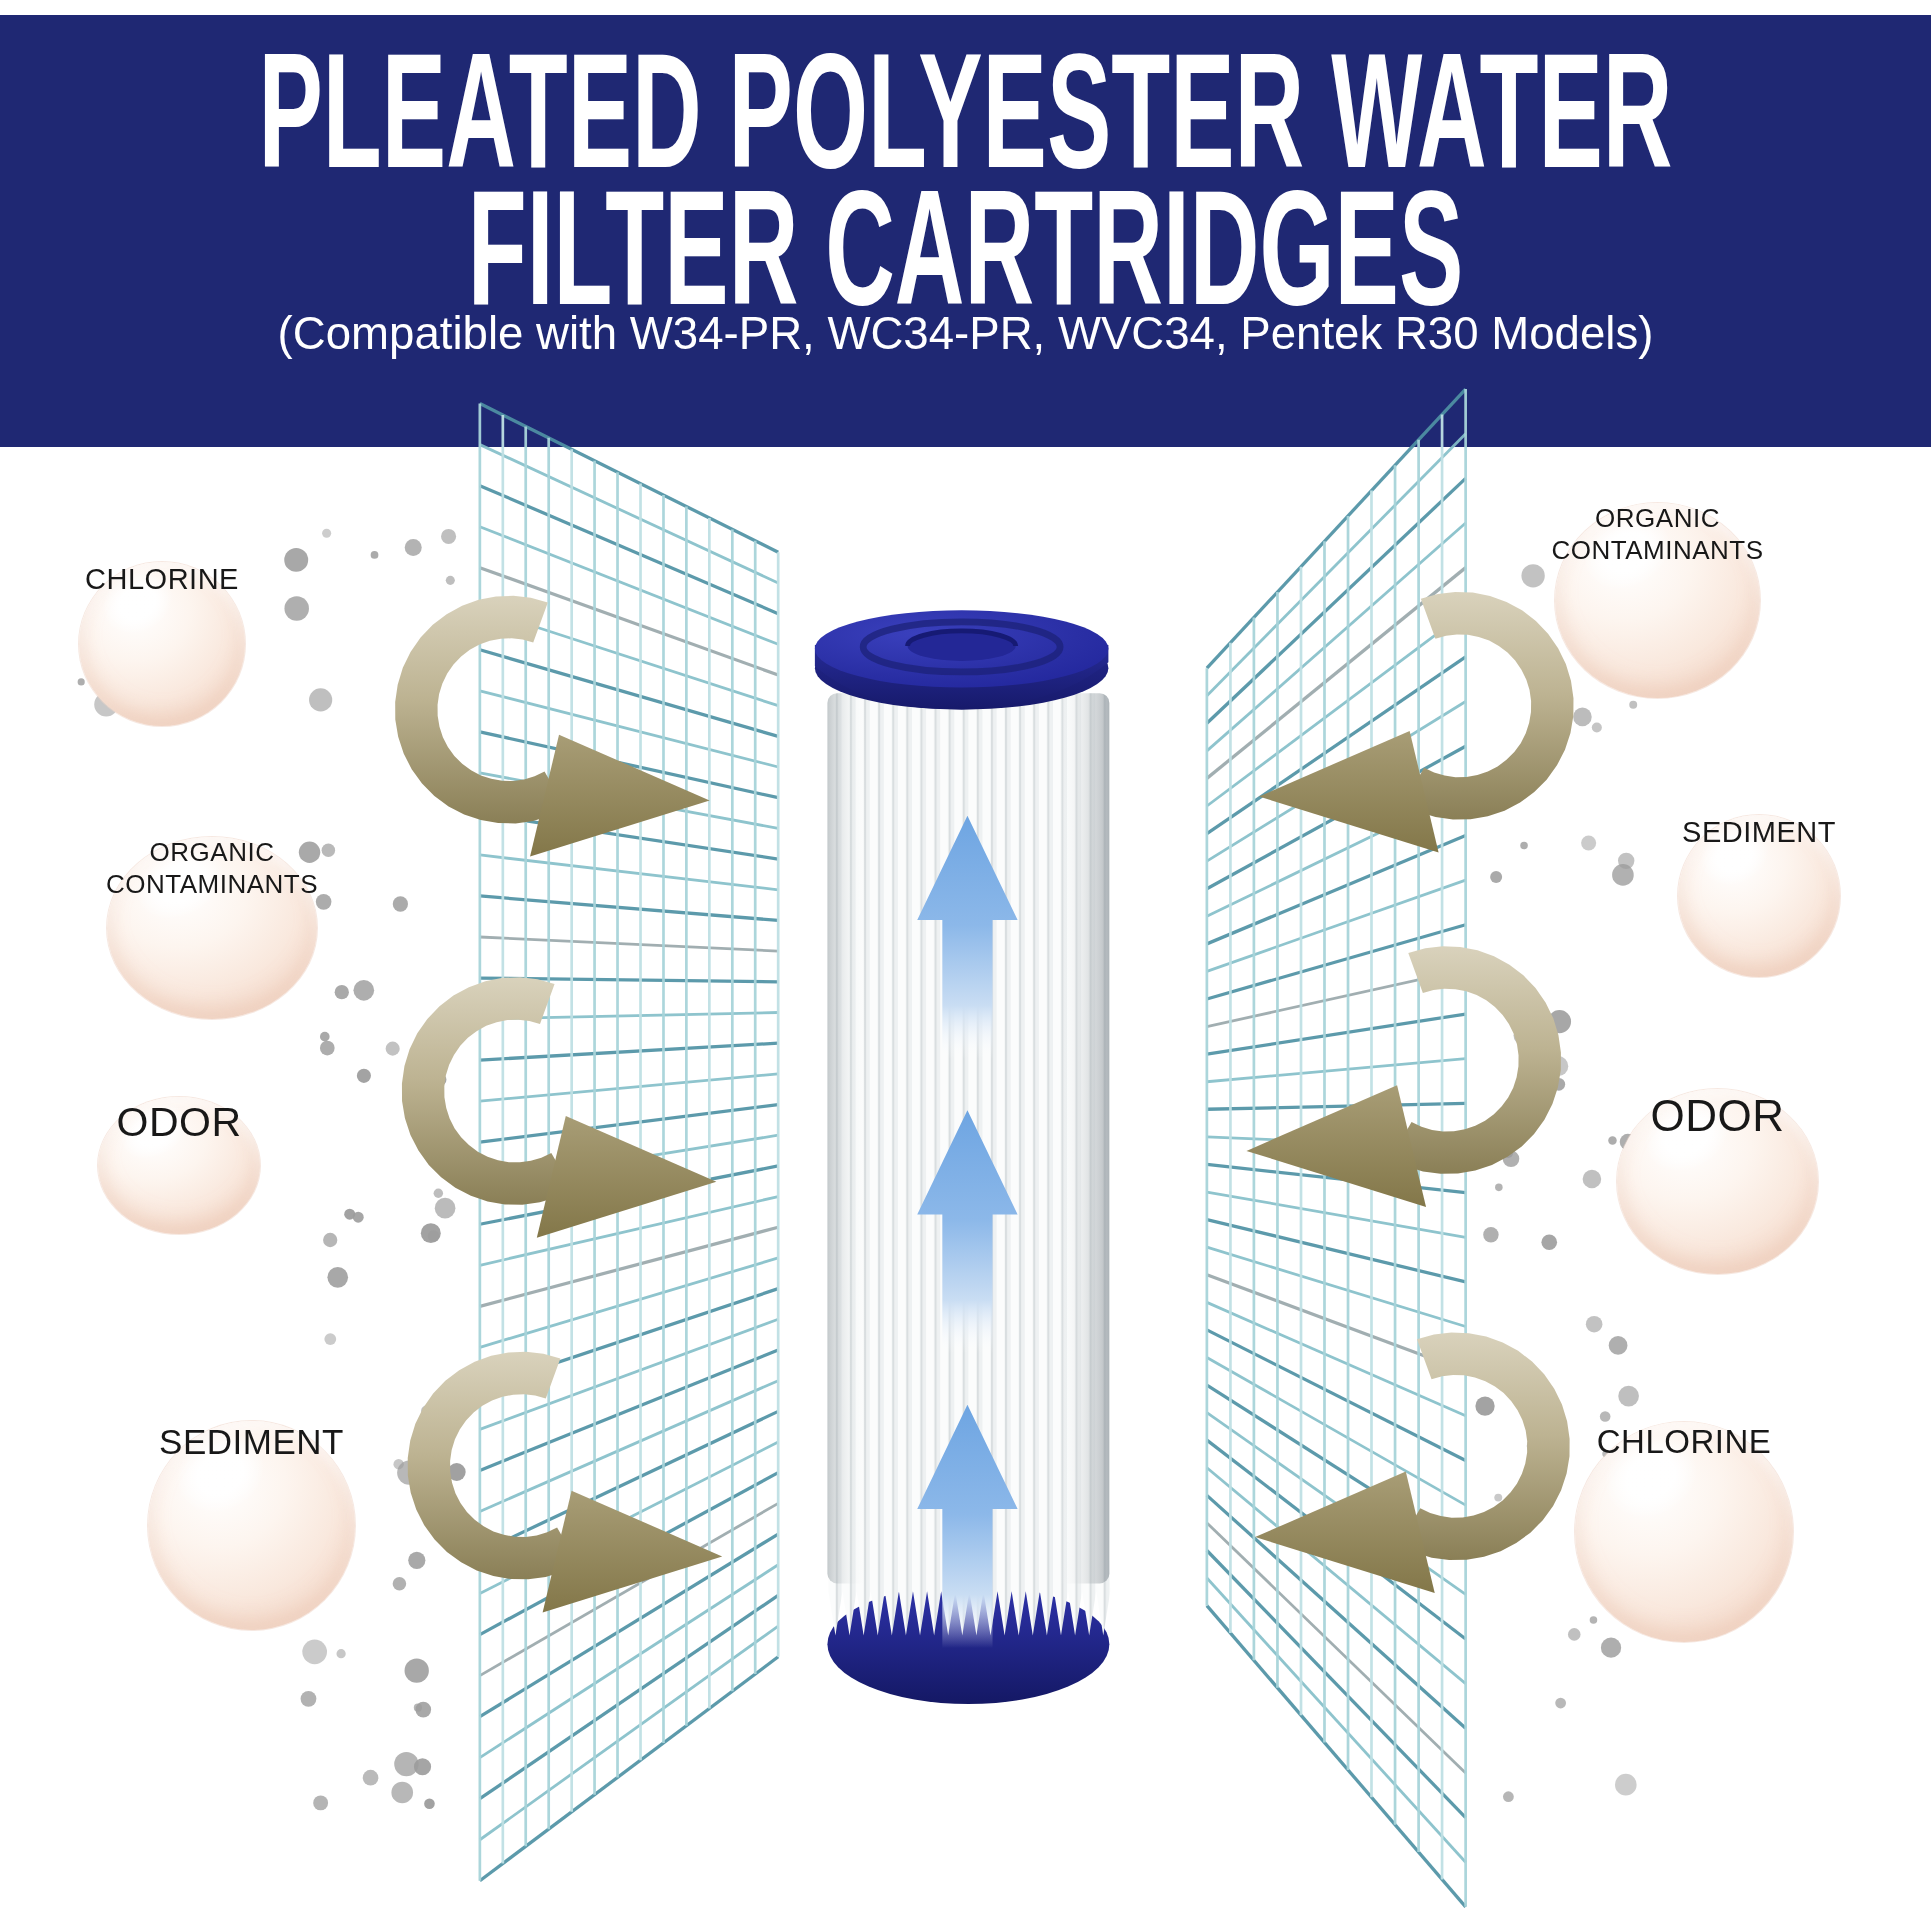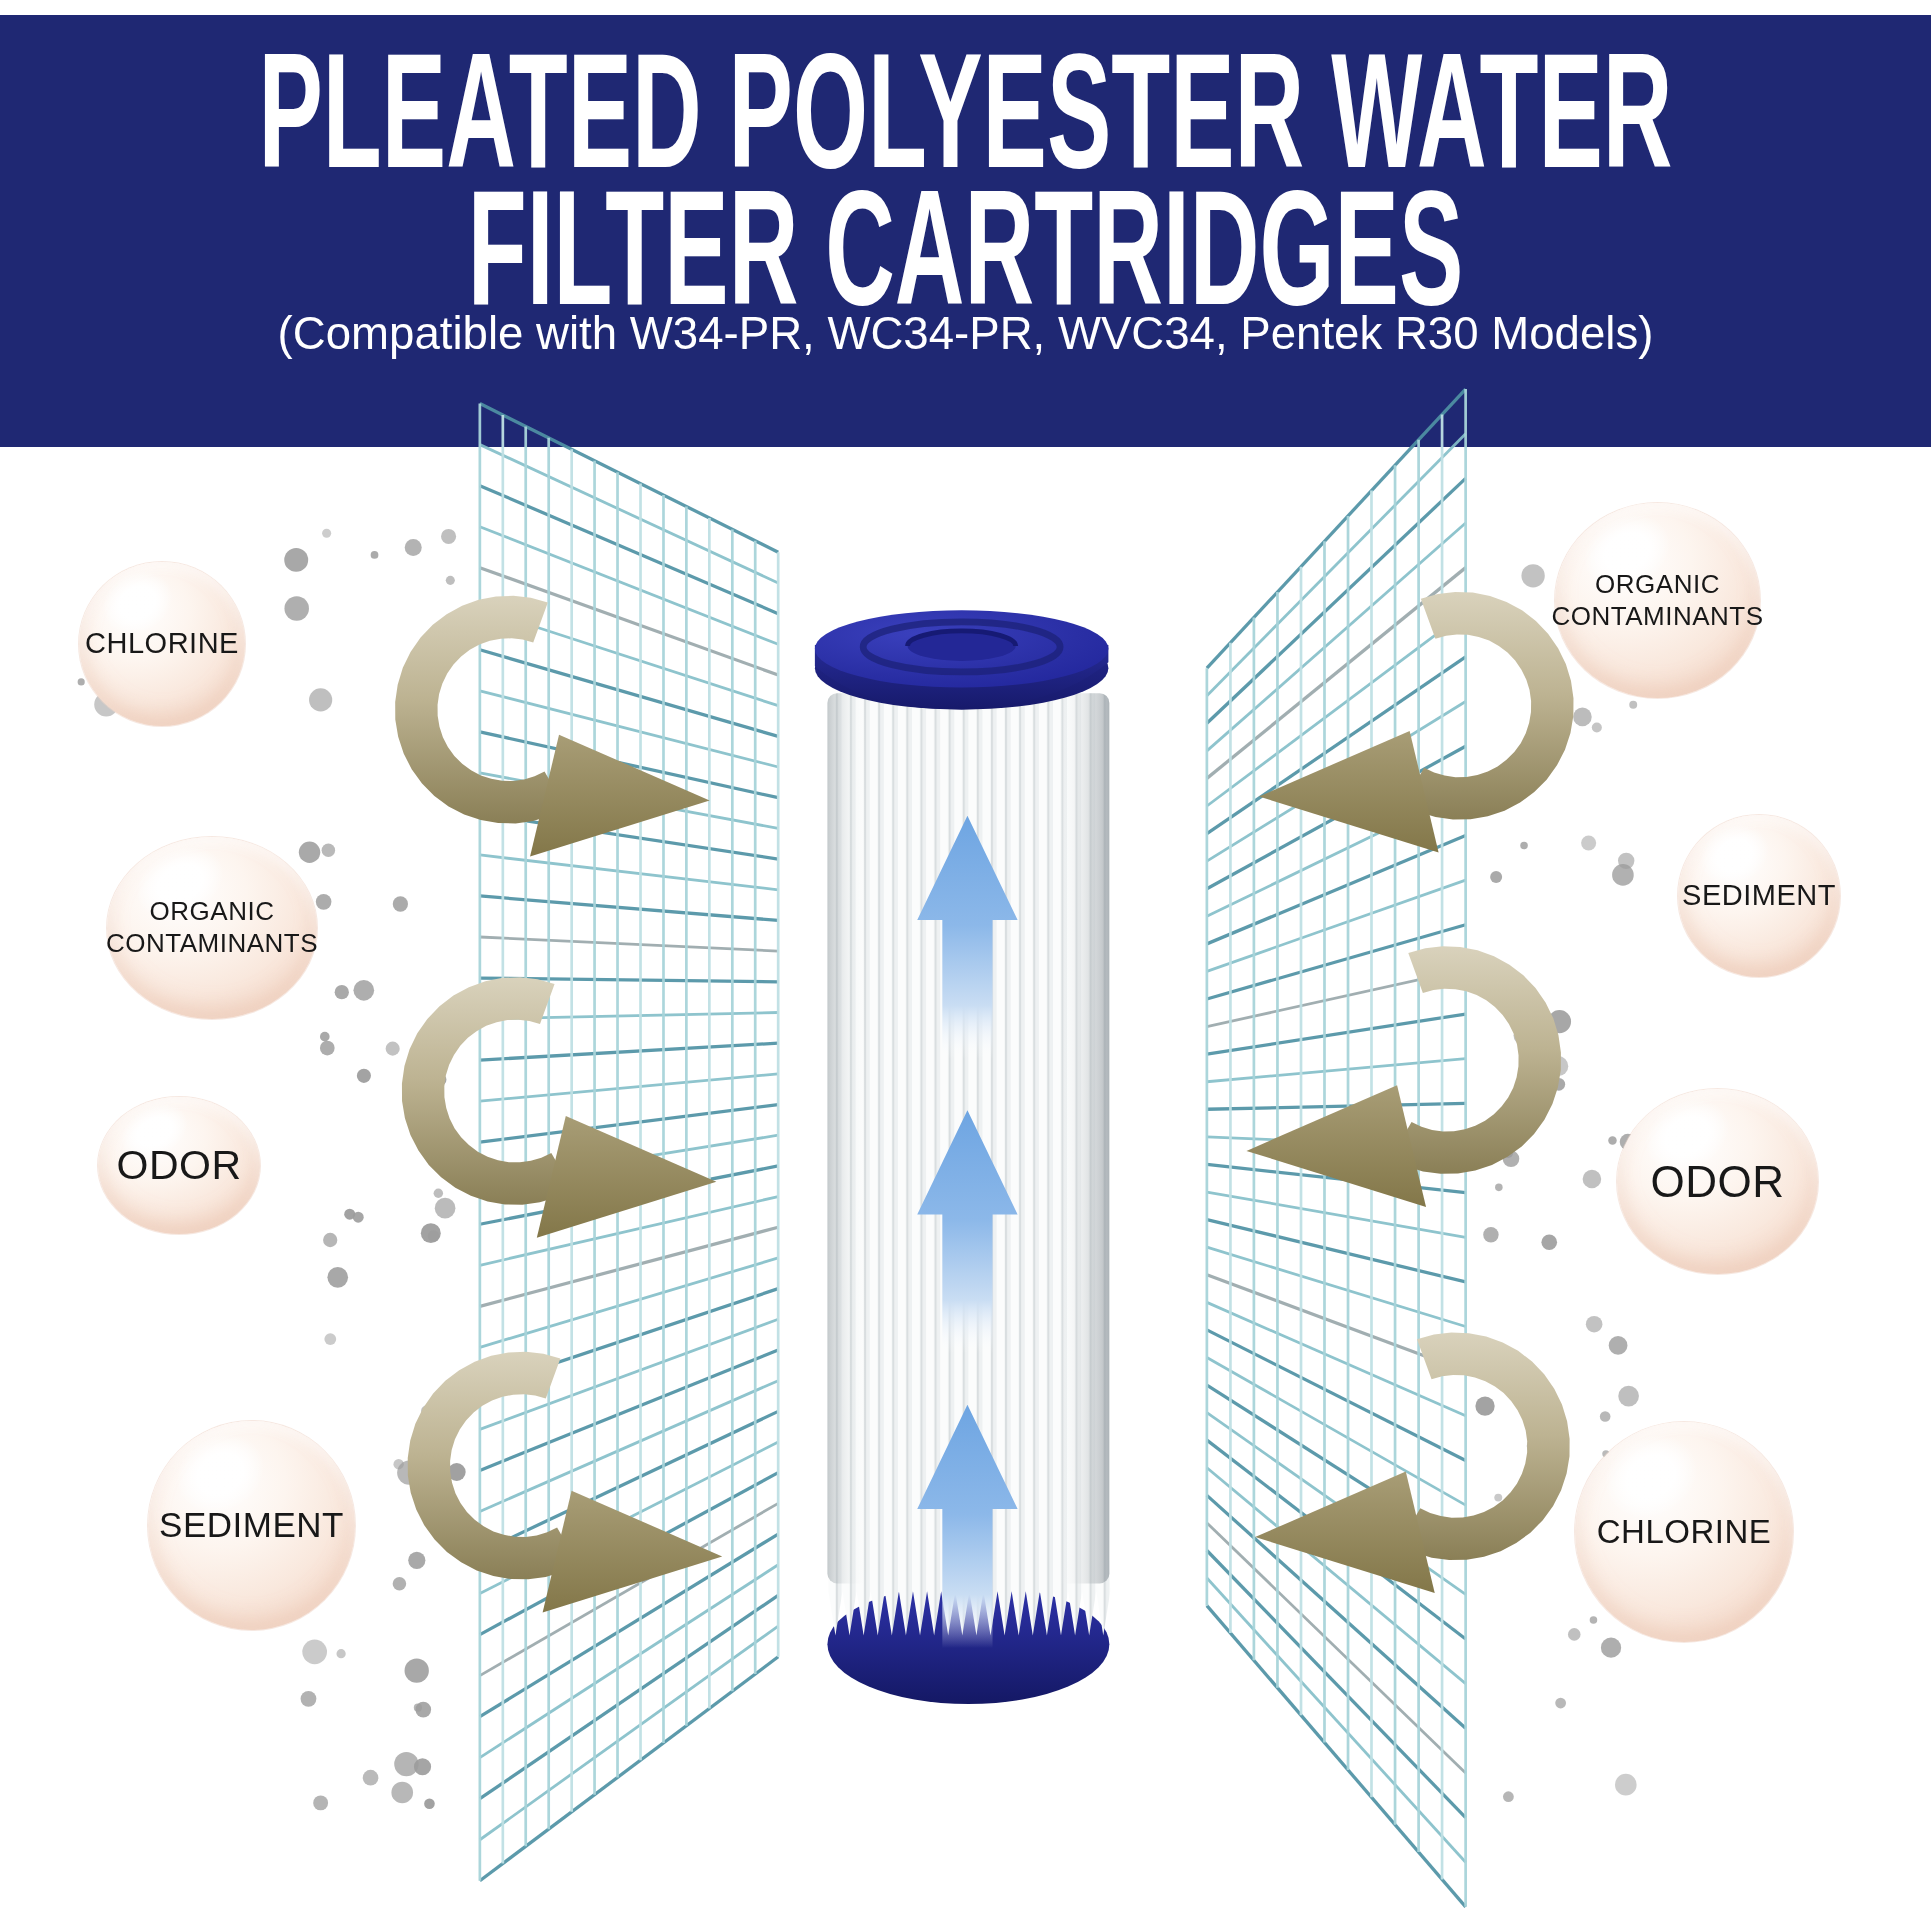--- a/index.html
+++ b/index.html
@@ -23,21 +23,21 @@
     position:absolute;left:0;top:291px;width:1931px;text-align:center;
     color:var(--header-text,#fff);font-size:47px;line-height:54px;font-weight:normal;
     white-space:nowrap;transform:scale(0.97,1.0);
   }
   
   #art{position:absolute;left:0;top:0;width:1931px;height:1931px;}
   
   #bubbles{position:absolute;left:0;top:0;width:1931px;height:1931px;pointer-events:none;}
   .bubble{
     position:absolute;border-radius:50%;
-    display:flex;align-items:center;justify-content:center;text-align:center;
+    display:flex;justify-content:center;text-align:center;
     background:radial-gradient(90% 85% at 34% 30%,
       #ffffff 0%, #fdf5ef 36%, #f9e8dd 66%, var(--bubble-fill,#f4dacb) 88%, #efd1c0 100%);
     box-shadow:
       inset 0 -9.7px 19.3px rgba(233,196,176,0.55),
       inset 0 5.8px 11.6px rgba(255,255,255,0.9),
       0 0 0 1px rgba(238,214,200,0.55);
   }
   .bubble::before{
     content:"";position:absolute;left:13%;top:7%;width:44%;height:36%;
     border-radius:50%;transform:rotate(-28deg);

